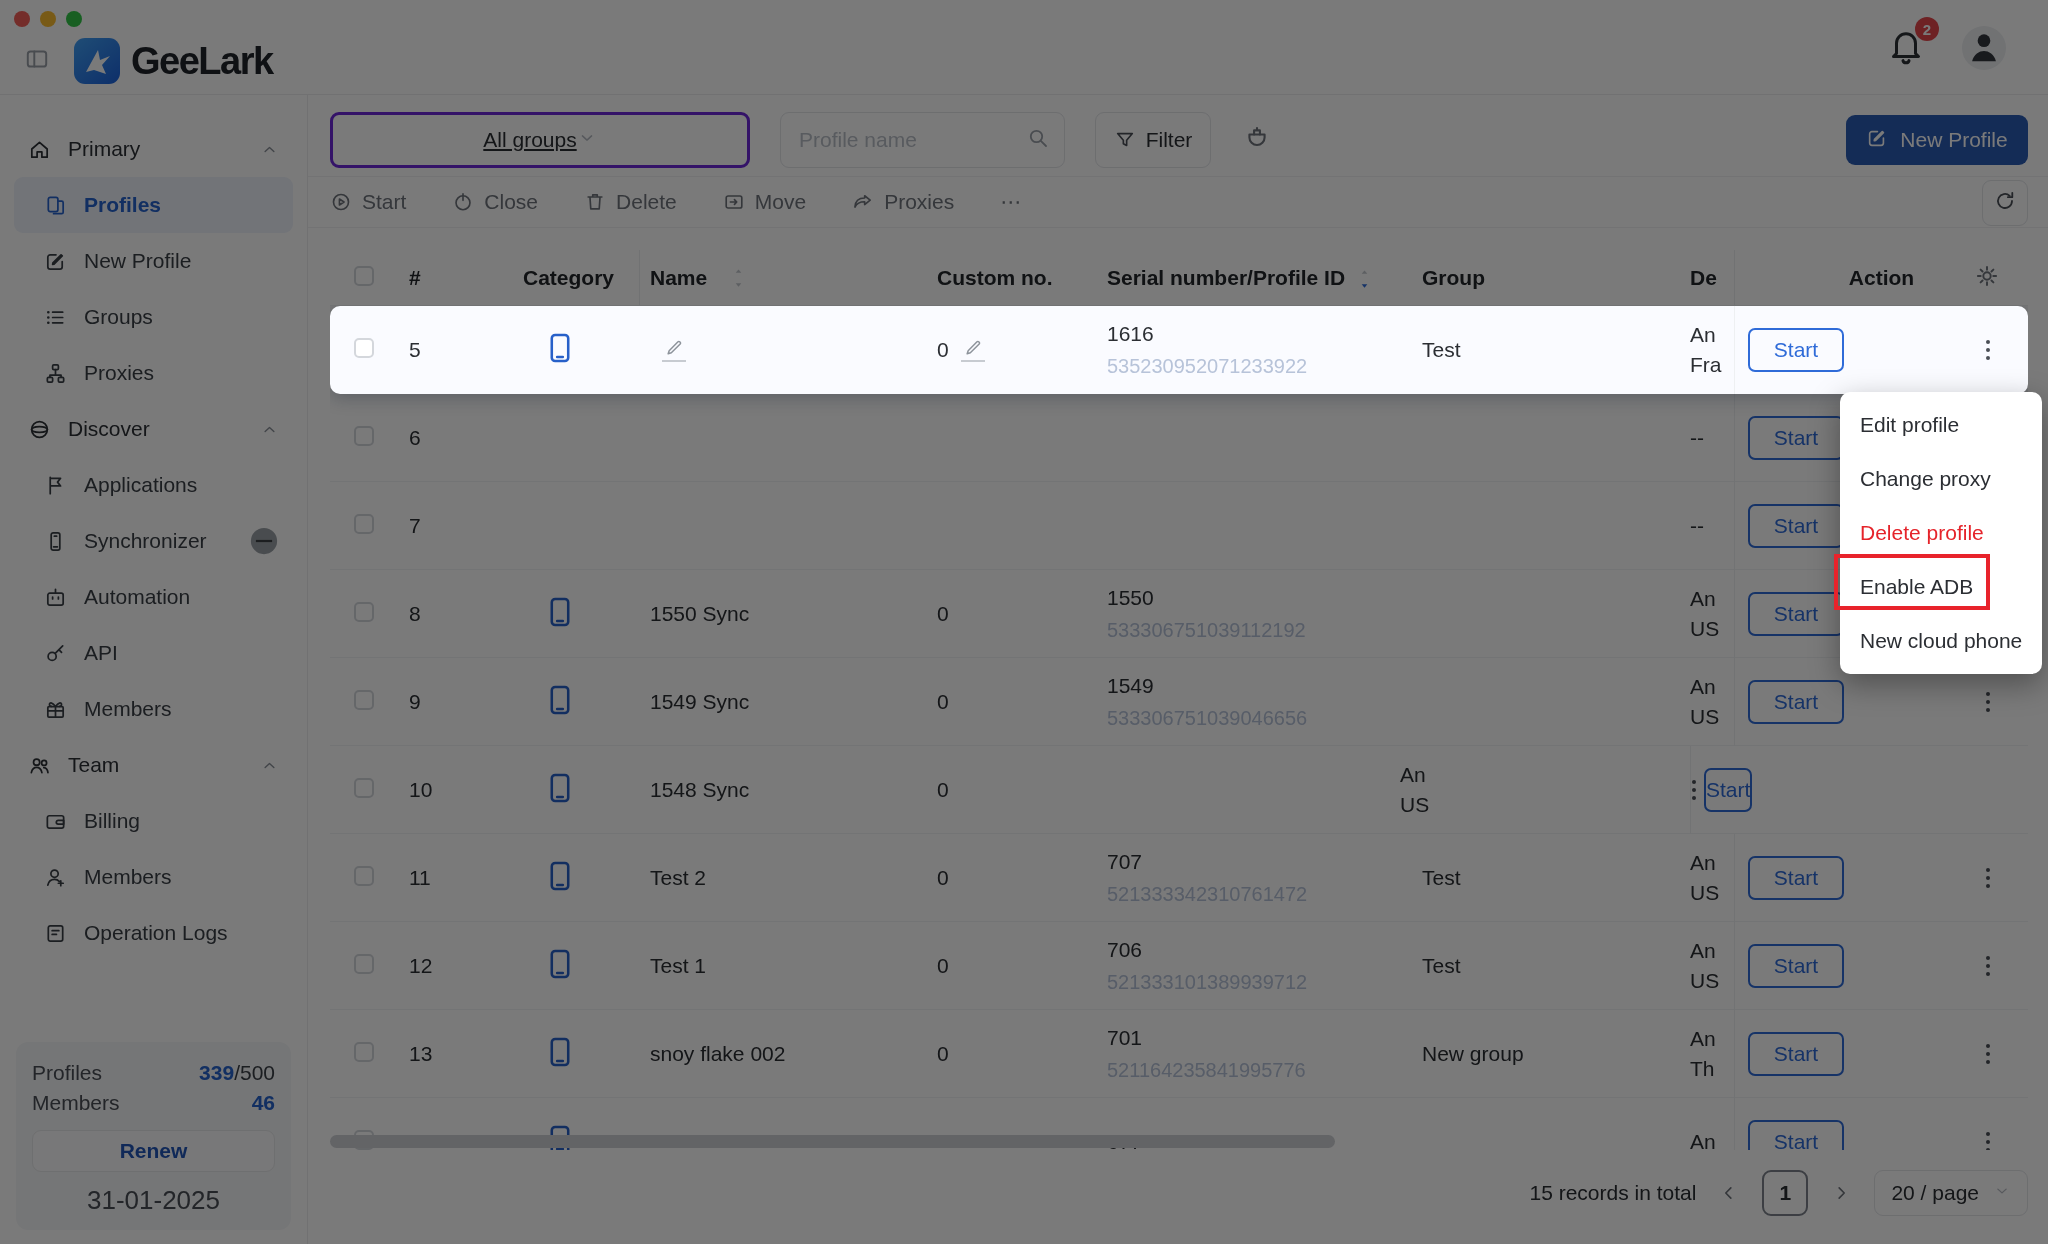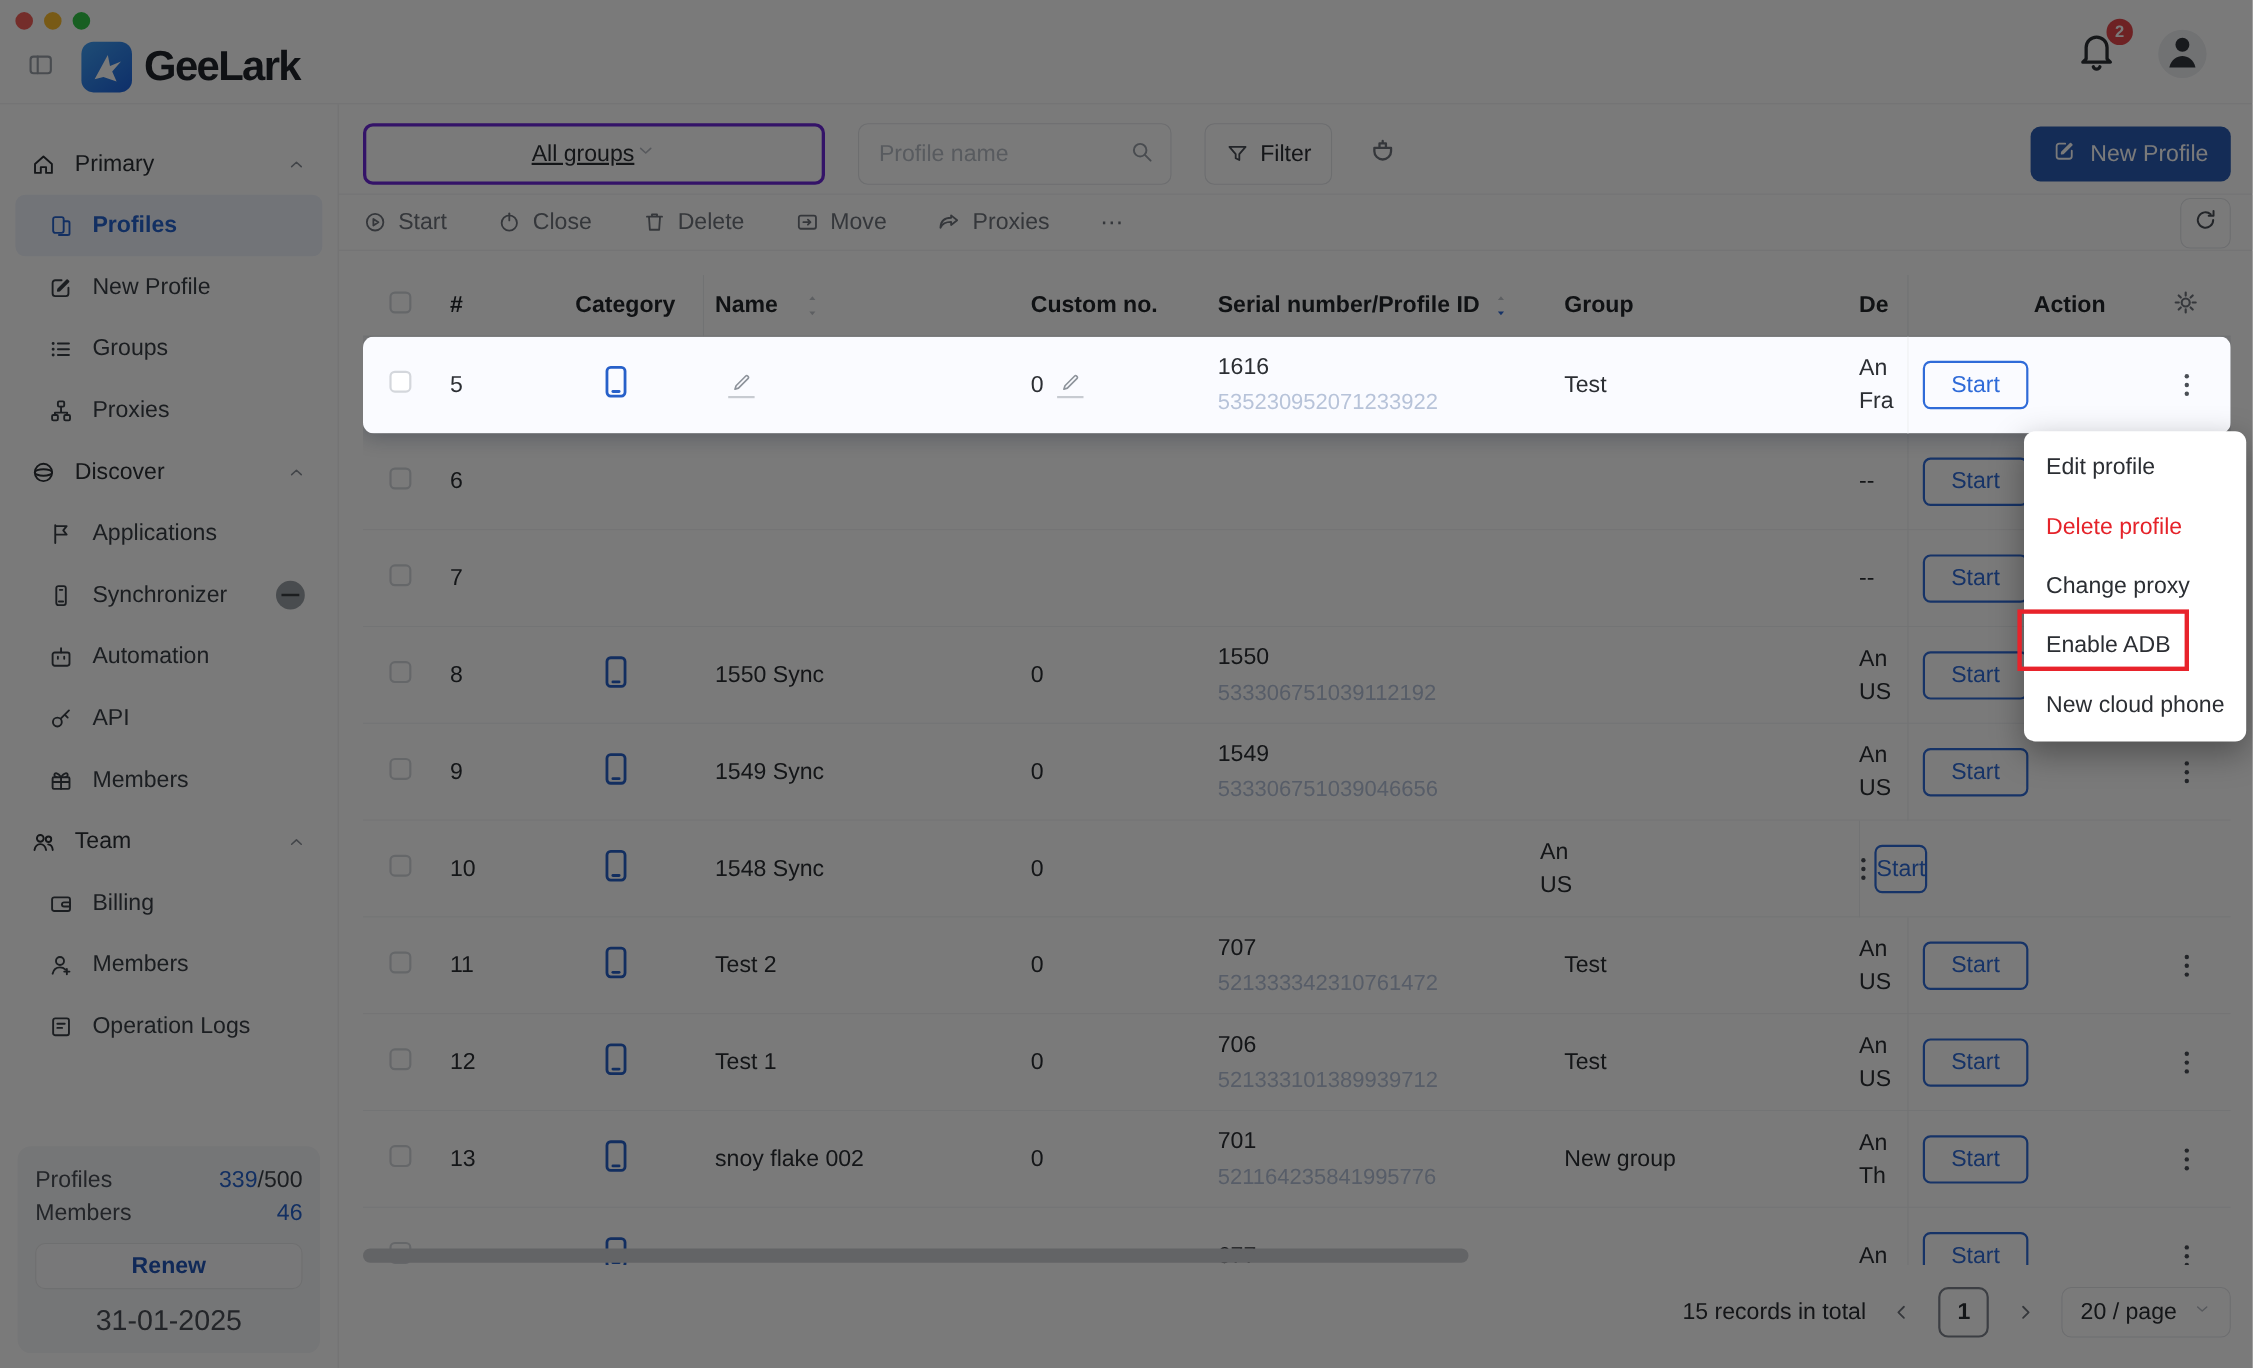--- a/index.html
+++ b/index.html
@@ -34,21 +34,21 @@
                  color:#2c3036; font-size:21px; position:relative; }
   .sec-chev { position:absolute; right:28px; color:#8a9099; }
   .nav-item { height:56px; display:flex; align-items:center; gap:17px; margin:0 14px;
               padding:0 12px 0 30px; border-radius:9px; color:#3a3f46; font-size:21px; position:relative; }
   .nav-item.active { background:#eef2fb; color:#2663cc; font-weight:700; }
   .sync-badge { position:absolute; right:14px; display:flex; }
   .side-footer { position:absolute; left:16px; right:16px; bottom:14px; background:#f5f6f8;
                  border-radius:12px; padding:16px 16px 14px; }
   .sf-row { display:flex; justify-content:space-between; align-items:center; height:30px;
             font-size:21px; color:#4a4f56; }
-  .sf-val { color:#2663cc; font-weight:400; }
+  .sf-val { color:#2663cc; font-weight:700; }
   .sf-cap { color:#3a3f46; font-weight:400; }
   .renew-btn { margin-top:12px; height:42px; border-radius:9px; background:#fbfbfc;
                border:1px solid #e7e8ea; display:flex; align-items:center; justify-content:center;
                color:#2356b8; font-weight:700; font-size:21px; }
   .sf-date { margin-top:13px; text-align:center; color:#4a4f56; font-size:26px; }
 
   
   .content { position:absolute; left:308px; top:95px; right:0; bottom:0; background:#fff; }
   .toolbar { position:absolute; top:17px; left:22px; right:20px; height:56px;
              display:flex; gap:30px; align-items:center; }
@@ -828,19 +828,19 @@
             </svg></span>
       </div>
     </div>
   </div>
 
   <div class="dim"></div>
 
   <div class="context-menu">
     <div class="annotation"></div>
   <div class="menu-item">Edit profile</div>
+      <div class="menu-item">Change proxy</div>
       <div class="menu-item danger">Delete profile</div>
-      <div class="menu-item">Change proxy</div>
       <div class="menu-item">Enable ADB</div>
       <div class="menu-item">New cloud phone</div>
     </div>
 
 </div>
 
 </body></html>

